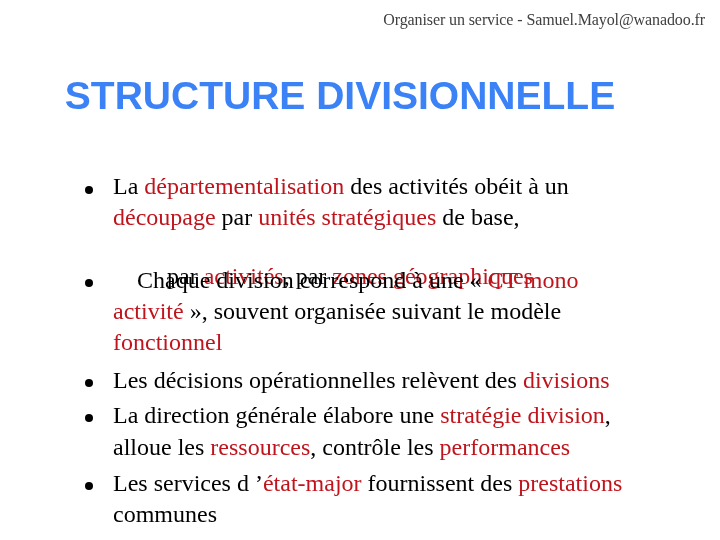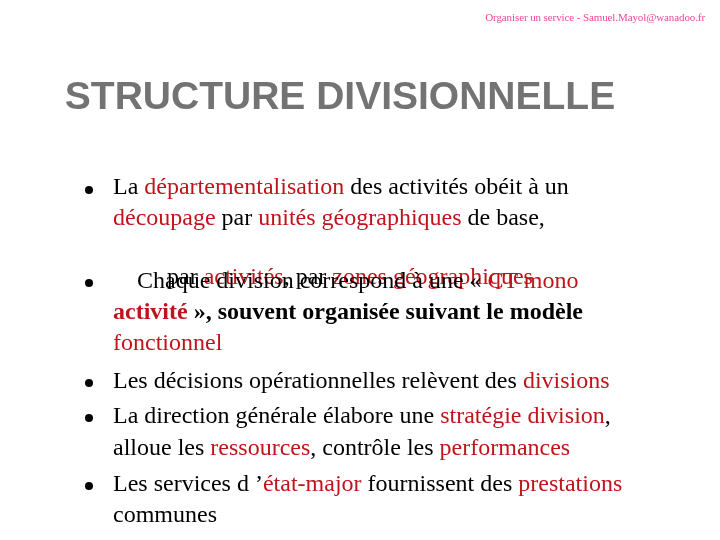--- a/index.html
+++ b/index.html
@@ -12,36 +12,36 @@
       height: 540px;
       position: relative;
       overflow: hidden;
       font-family: "Liberation Serif", serif;
     }
     .header-note {
       position: absolute;
       top: 11px;
       right: 15px;
       font-family: "Liberation Serif", serif;
-      font-size: 11px;
-      color: #ec4899;
+      font-size: 16px;
+      color: #404040;
       white-space: nowrap;
       letter-spacing: -0.1px;
     }
     .slide-title {
       position: absolute;
       top: 73px;
       left: 0;
       width: 680px;
       text-align: center;
       font-family: "Liberation Sans", sans-serif;
       font-weight: bold;
       font-size: 39px;
       line-height: 46px;
-      color: #737373;
+      color: #3b82f6;
       letter-spacing: 0px;
       white-space: nowrap;
     }
     .bullets {
       position: absolute;
       left: 0;
       top: 8px;
       width: 720px;
       height: 540px;
     }
@@ -81,33 +81,33 @@
   <div class="slide-title">STRUCTURE DIVISIONNELLE</div>
 
   <div class="bullets">
 
     <div class="bullet-item">
       <span class="bullet-dot" style="top:178px;"></span>
       <div class="line" style="top:164px;">
         <span>La </span><span class="hl">départementalisation</span><span> des activités obéit à un</span>
       </div>
       <div class="line" style="top:195px;">
-        <span class="hl">découpage</span><span> par </span><span class="hl">unités géographiques</span><span> de base,</span>
+        <span class="hl">découpage</span><span> par </span><span class="hl">unités stratégiques</span><span> de base,</span>
       </div>
       <div class="line" style="top:226px; white-space:pre;">
         <span> par </span><span class="hl">activités</span><span>, par </span><span class="hl">zones géographiques</span>
       </div>
     </div>
 
     <div class="bullet-item">
       <span class="bullet-dot" style="top:271px;"></span>
       <div class="line" style="top:258px;margin-left:24px;">
         <span>Chaque division correspond à une « </span><span class="hl">CT mono</span>
       </div>
-      <div class="line" style="top:289px;font-weight:bold;">
+      <div class="line" style="top:289px;">
         <span class="hl">activité</span><span> », souvent organisée suivant le modèle</span>
       </div>
       <div class="line" style="top:320px;">
         <span class="hl">fonctionnel</span>
       </div>
     </div>
 
     <div class="bullet-item">
       <span class="bullet-dot" style="top:371px;"></span>
       <div class="line" style="top:358px;text-align:right;">

